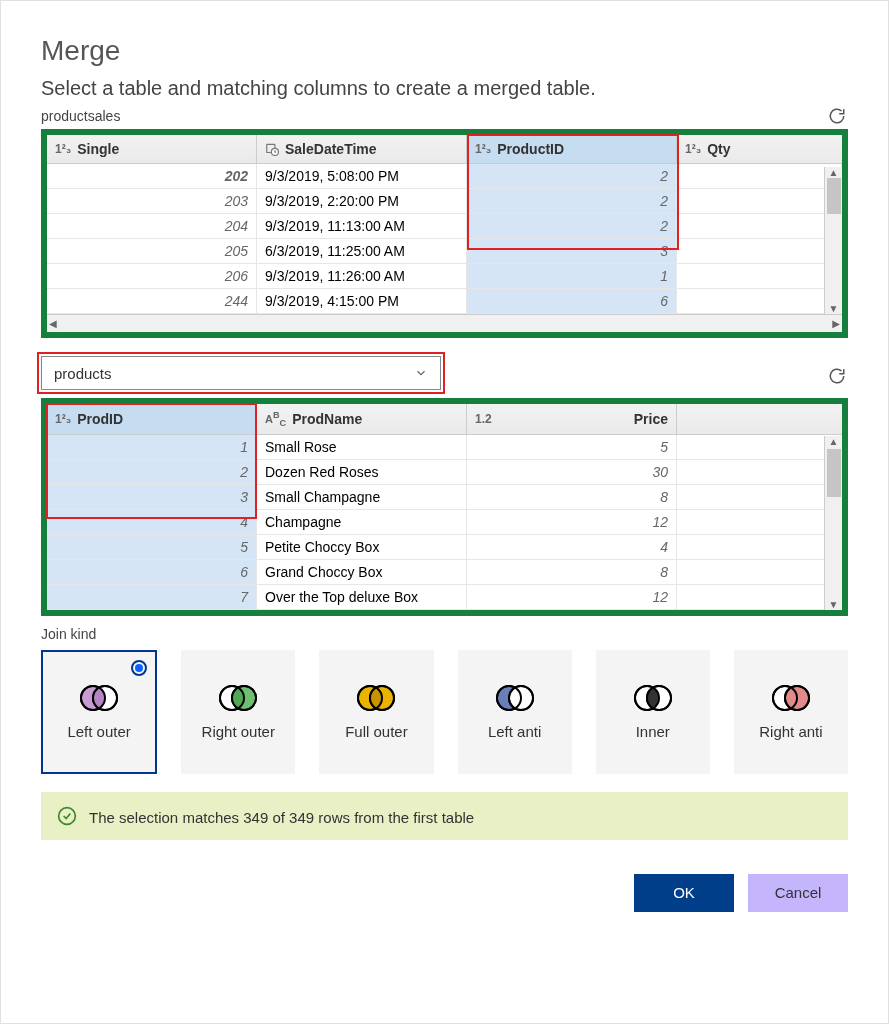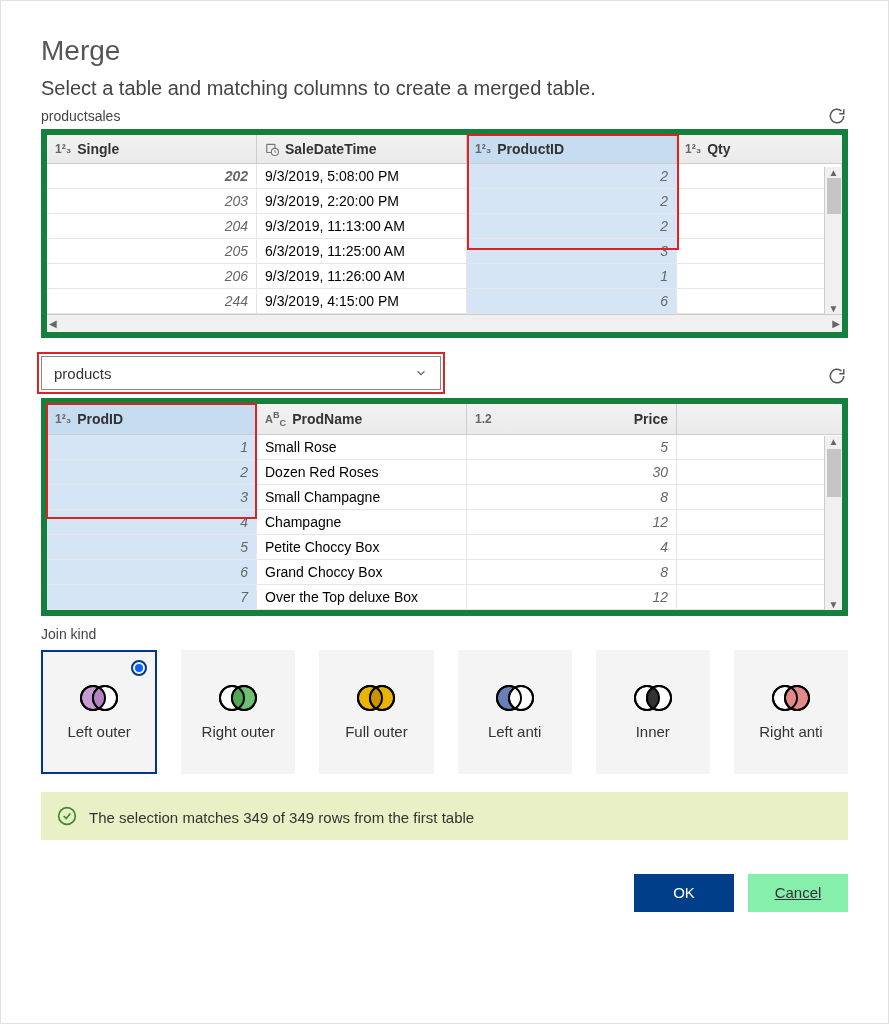--- a/index.html
+++ b/index.html
@@ -32,21 +32,21 @@
   .join-label { font-size:14px; color:#444; margin:10px 0 8px;}
   .join-row { display:flex; gap:24px; }
   .join-card { flex:1; background:#f4f4f4; border:1px solid #f4f4f4; height:124px; display:flex; flex-direction:column; align-items:center; justify-content:center; gap:10px; cursor:pointer; font-size:15px; color:#333; position:relative; text-align:center;}
   .join-card.selected { border:2px solid #00368f; }
   .radio-dot { position:absolute; top:8px; right:8px; width:16px; height:16px; border:2px solid #00368f; border-radius:50%; display:flex; align-items:center; justify-content:center;}
   .radio-dot::after { content:""; width:8px; height:8px; background:#0a62ff; border-radius:50%;}
   .status-bar { margin-top:18px; background:#e9f0c6; padding:14px 16px; display:flex; align-items:flex-end; gap:12px; font-size:15px; color:#333;}
   .btn-row { display:flex; justify-content:flex-end; gap:14px; margin-top:34px;}
   .btn { min-width:100px; height:38px; display:flex; align-items:center; justify-content:center; font-size:15px; cursor:pointer;}
   .btn-primary { background:#003e8a; color:#fff; }
-  .btn-secondary { background:#86efac; color:#333;text-decoration:underline;}
+  .btn-secondary { background:#c4b5fd; color:#333;}
   .type-icon-num { font-size:12px; color:#666; font-weight:bold;}
 </style>
 </head>
 <body>
 
 <div class="dialog">
   <div class="title">Merge</div>
   <div class="subtitle">Select a table and matching columns to create a merged table.</div>
 
   <div class="table-section">

